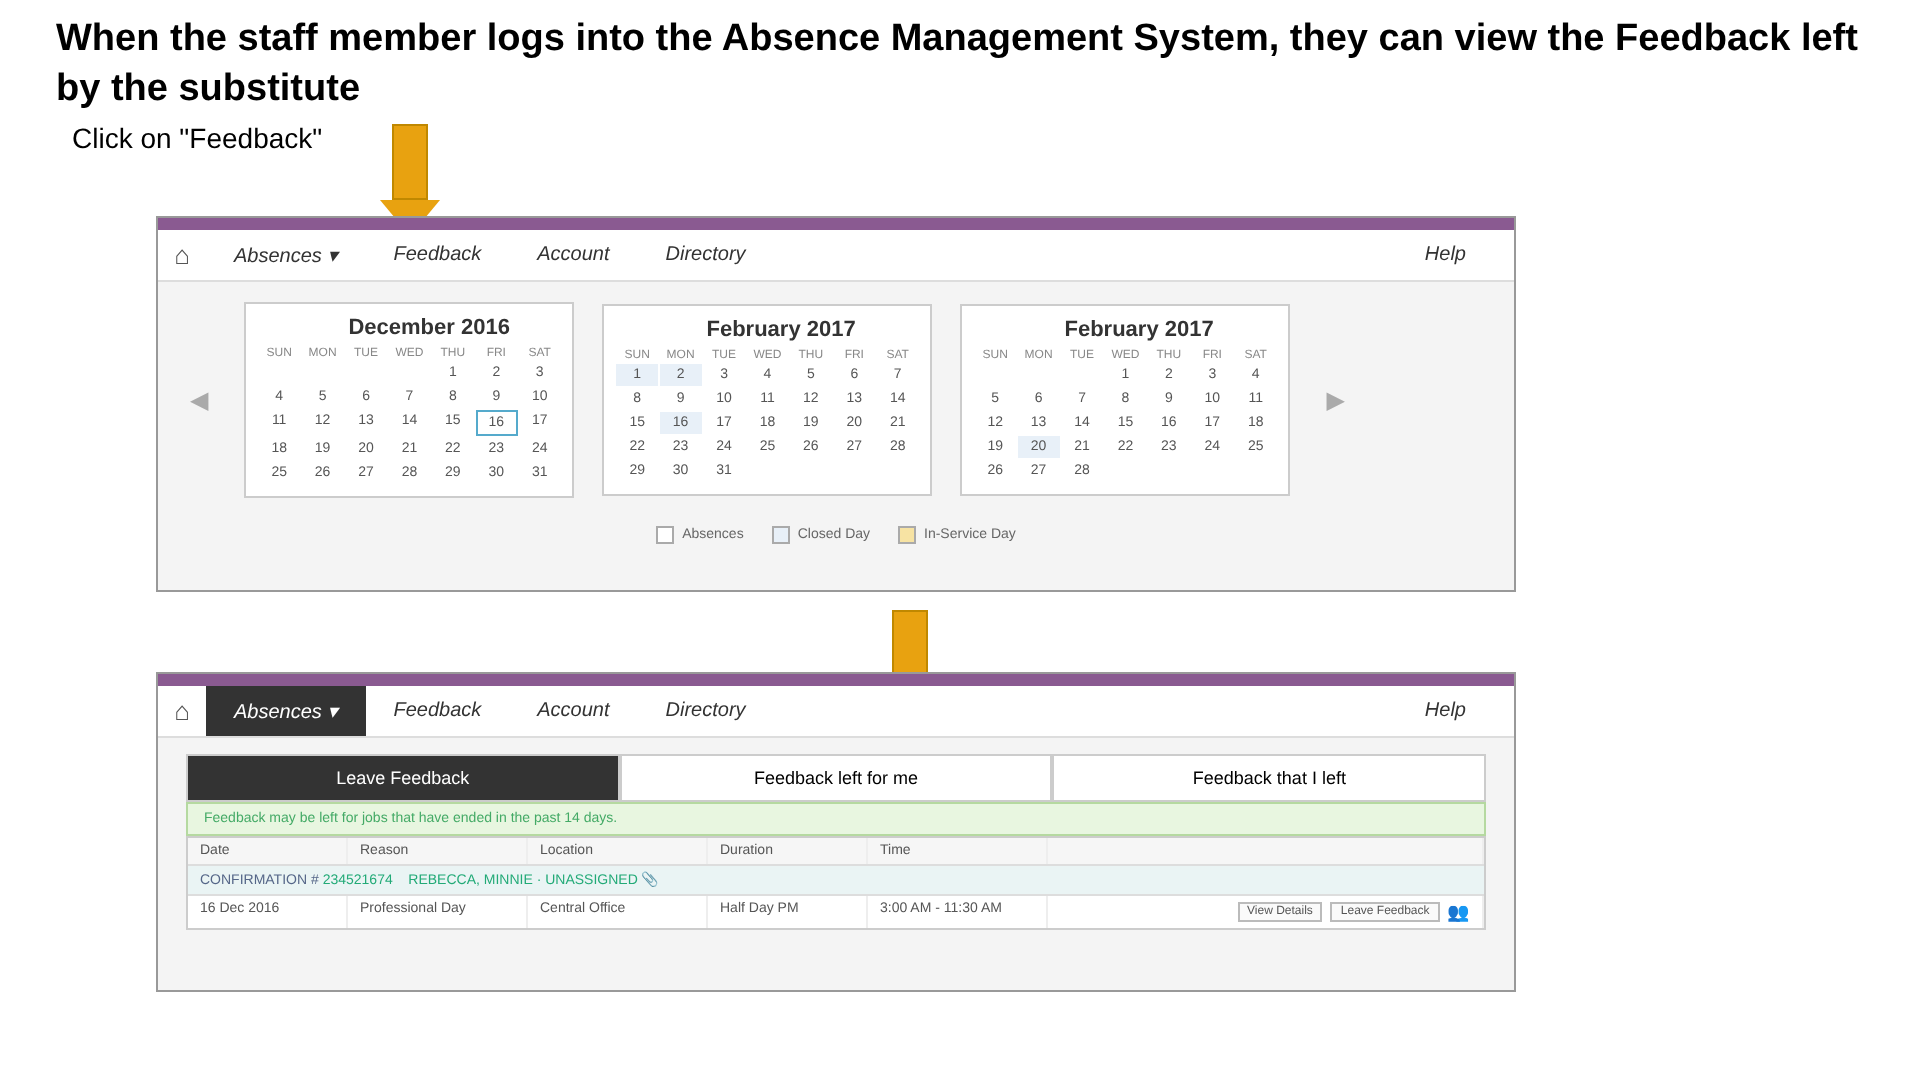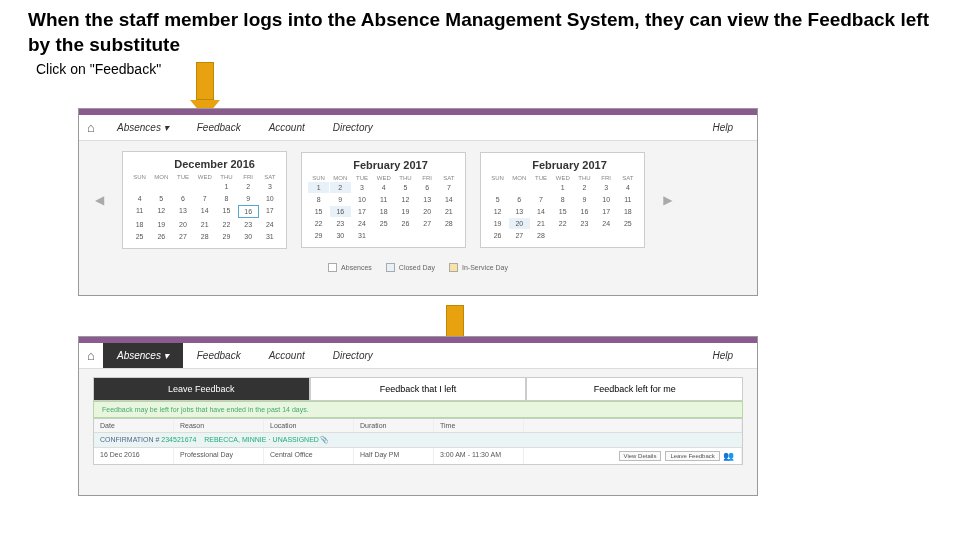--- a/index.html
+++ b/index.html
@@ -244,22 +244,22 @@
   <div class="nav">
     <div class="nav-home">⌂</div>
     <div class="nav-item dark">Absences ▾</div>
     <div class="nav-item">Feedback</div>
     <div class="nav-item">Account</div>
     <div class="nav-item">Directory</div>
     <div class="nav-item nav-right">Help</div>
   </div>
   <div class="tablist">
     <div class="tab active">Leave Feedback</div>
+    <div class="tab">Feedback left for me</div>
     <div class="tab">Feedback that I left</div>
-    <div class="tab">Feedback left for me</div>
   </div>
   <div class="info-strip">Feedback may be left for jobs that have ended in the past 14 days.</div>
   <div class="table">
     <div class="thead">
       <div class="th col-date">Date</div>
       <div class="th col-reason">Reason</div>
       <div class="th col-location">Location</div>
       <div class="th col-duration">Duration</div>
       <div class="th col-time">Time</div>
       <div class="th col-actions"></div>

